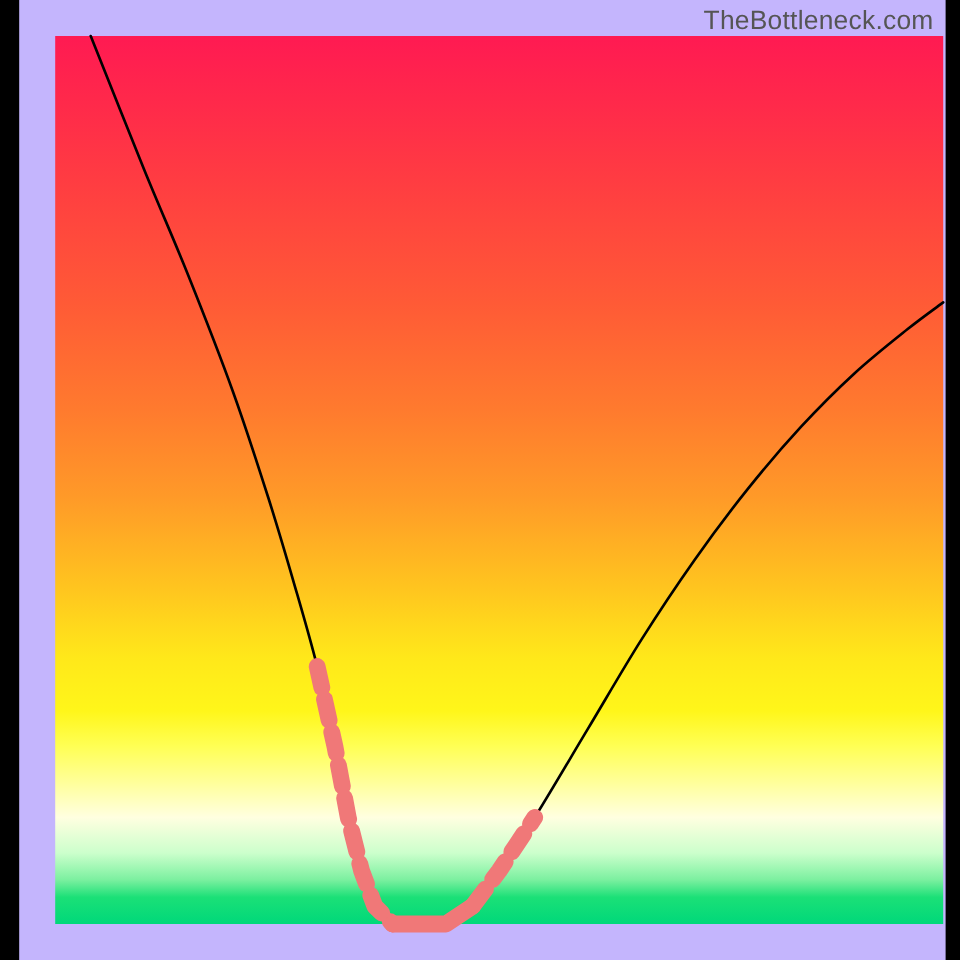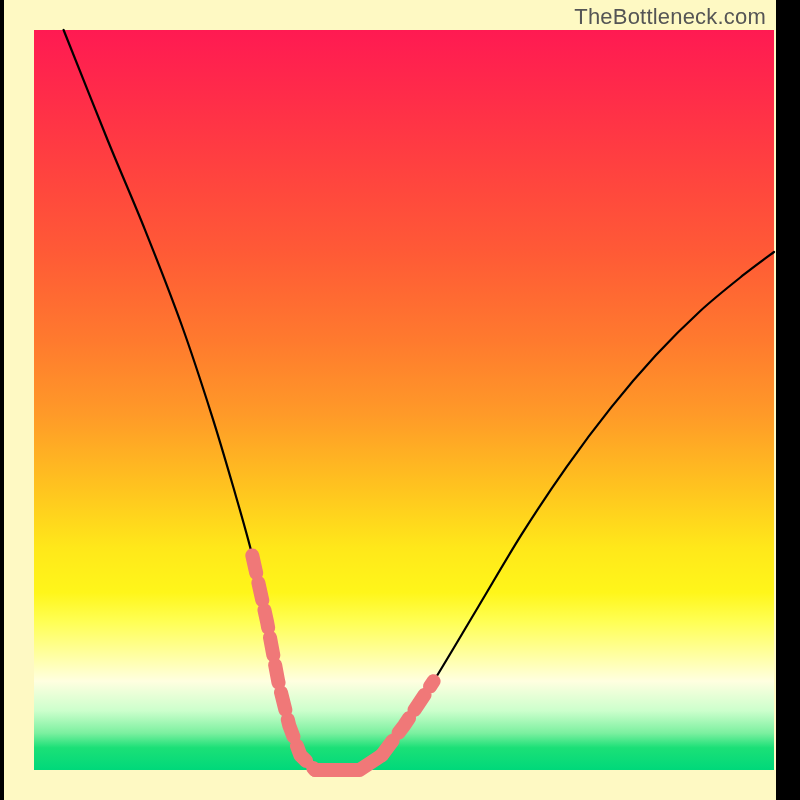--- a/index.html
+++ b/index.html
@@ -7,24 +7,24 @@
     padding: 0;
     width: 800px;
     height: 800px;
     background: #000;
     overflow: hidden;
     font-family: Arial, Helvetica, sans-serif;
   }
   .frame {
     position: absolute;
     top: 0;
-    left: 4px;
+    left: 16px;
     width: 772px;
     height: 800px;
-    background: #fef9c3;
+    background: #c4b5fd;
   }
   .plot {
     position: absolute;
     top: 30px;
     left: 30px;
     width: 740px;
     height: 740px;
     
     background: linear-gradient(
       to bottom,

